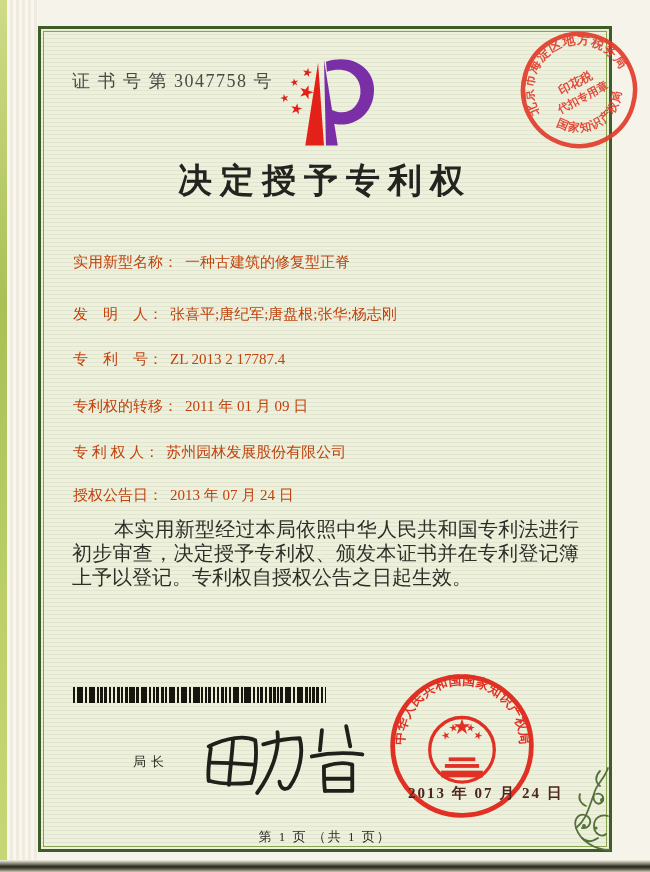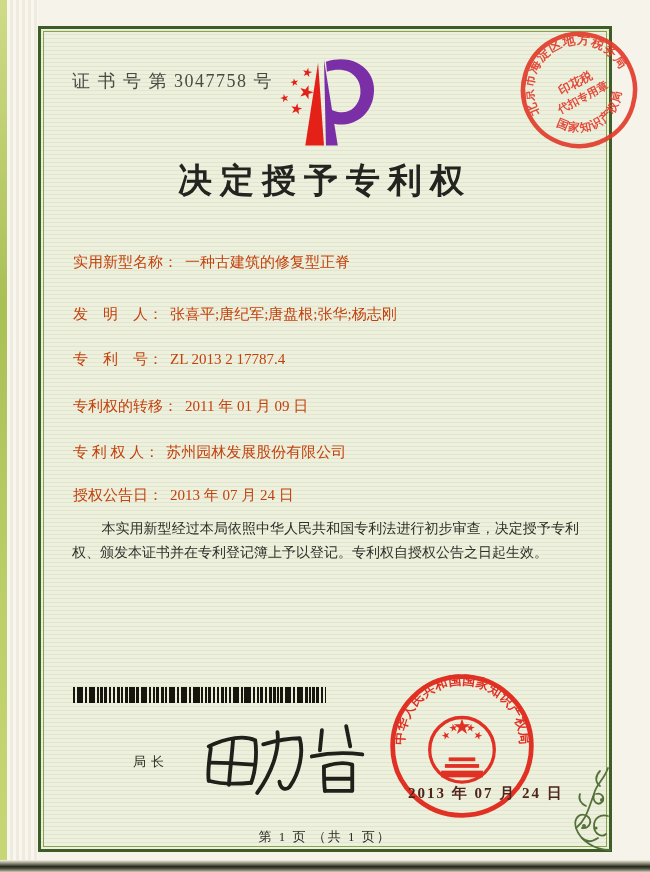--- a/index.html
+++ b/index.html
@@ -24,21 +24,21 @@
     border:1px solid #88a24f;}
   .cert-no{position:absolute;left:72px;top:69px;font-size:18px;color:#4a4a43;
     letter-spacing:1.5px;}
   .logo{position:absolute;left:264px;top:50px;width:118px;height:118px;}
   .tax-seal{position:absolute;left:517px;top:26px;width:124px;height:128px;opacity:.92;}
   .title{position:absolute;left:38px;top:158px;width:574px;text-align:center;
     font-size:34px;font-weight:700;letter-spacing:8px;color:#232320;}
   .field{position:absolute;left:73px;font-size:15px;color:#c2410c;white-space:nowrap;}
   .field .lbl{margin-right:7px;}
   .f0{top:253px}.f1{top:305px}.f2{top:350px}.f3{top:397px}.f4{top:443px}.f5{top:486px}
-  .body-text{position:absolute;left:72px;top:517px;width:507px;font-size:14px;
+  .body-text{position:absolute;left:72px;top:517px;width:507px;font-size:20px;
     line-height:24px;color:#2e2e27;text-align:justify;}
   .body-text p{margin:0;text-indent:2.1em;}
   .barcode{position:absolute;left:73px;top:687px;width:253px;height:16px;
     background-image:
       repeating-linear-gradient(90deg,#16160f 0 2px,rgba(0,0,0,0) 2px 4px),
       repeating-linear-gradient(90deg,#16160f 0 1px,rgba(0,0,0,0) 1px 9px),
       repeating-linear-gradient(90deg,rgba(0,0,0,0) 0 5px,#16160f 5px 8px,rgba(0,0,0,0) 8px 13px);}
   .director{position:absolute;left:133px;top:753px;font-size:13px;letter-spacing:5px;color:#2b2b23;}
   .signature{position:absolute;left:192px;top:710px;width:178px;height:96px;}
   .office-seal{position:absolute;left:386px;top:670px;width:152px;height:152px;opacity:.95;}

